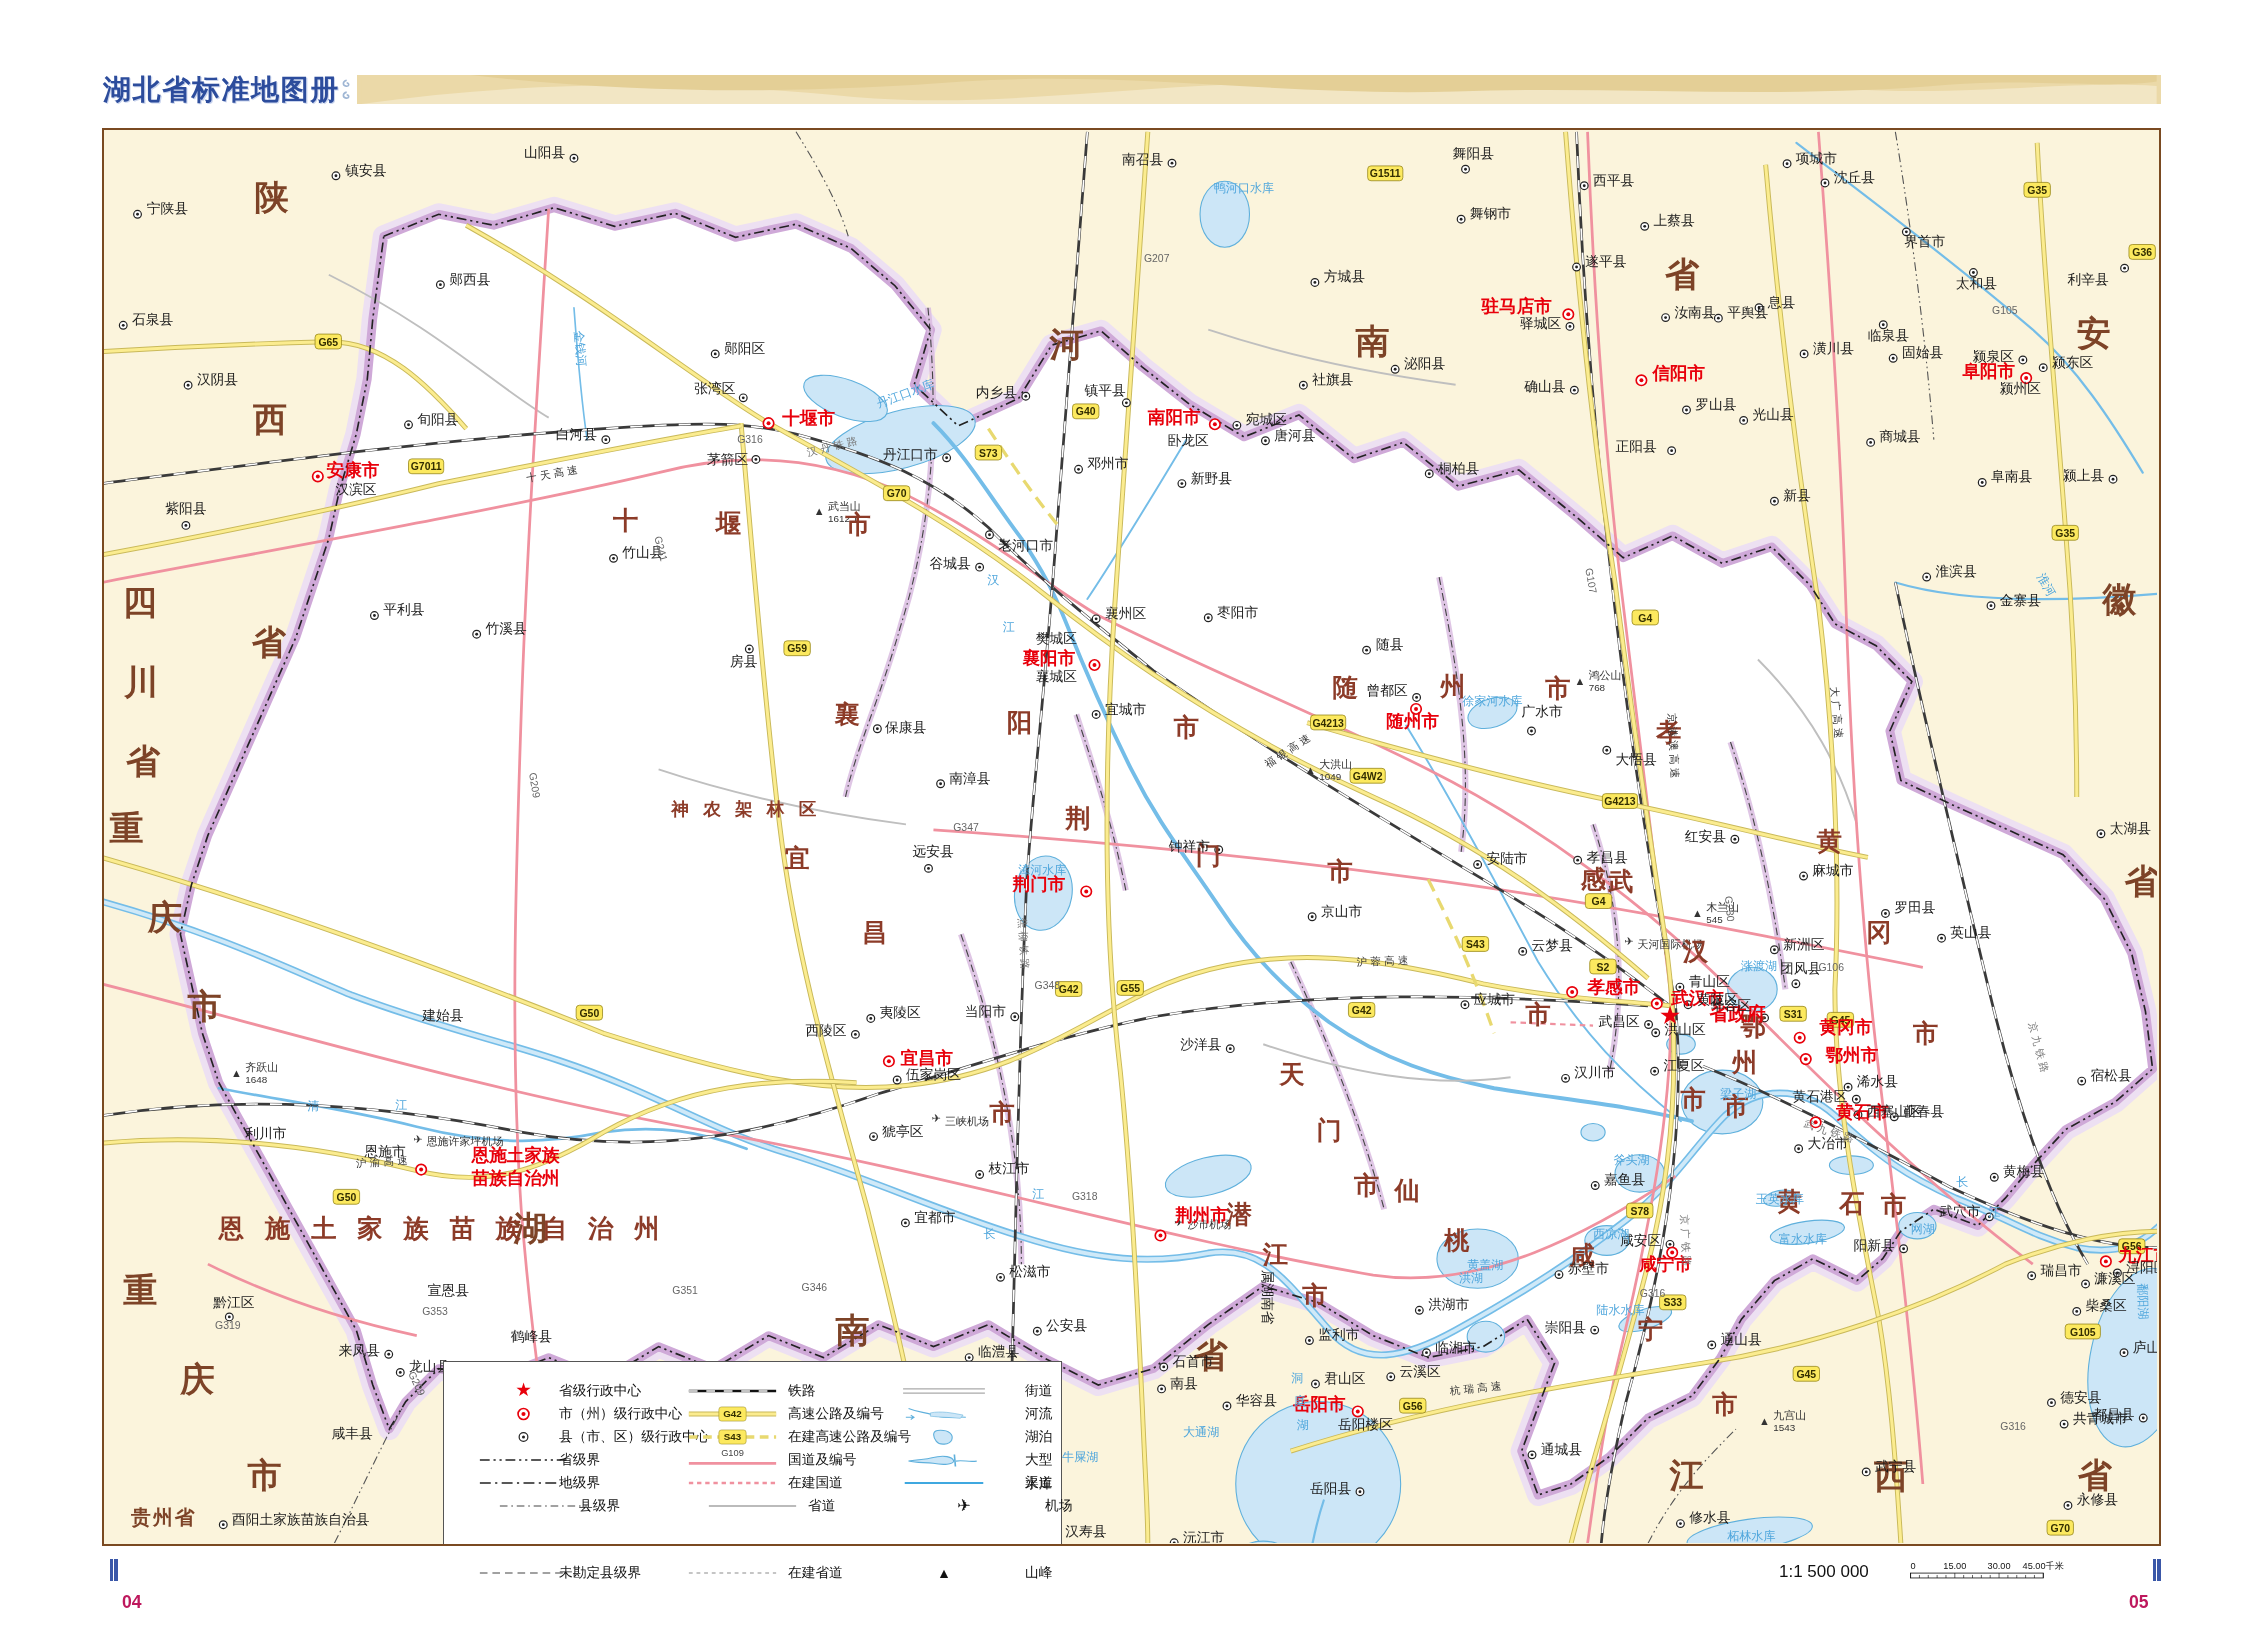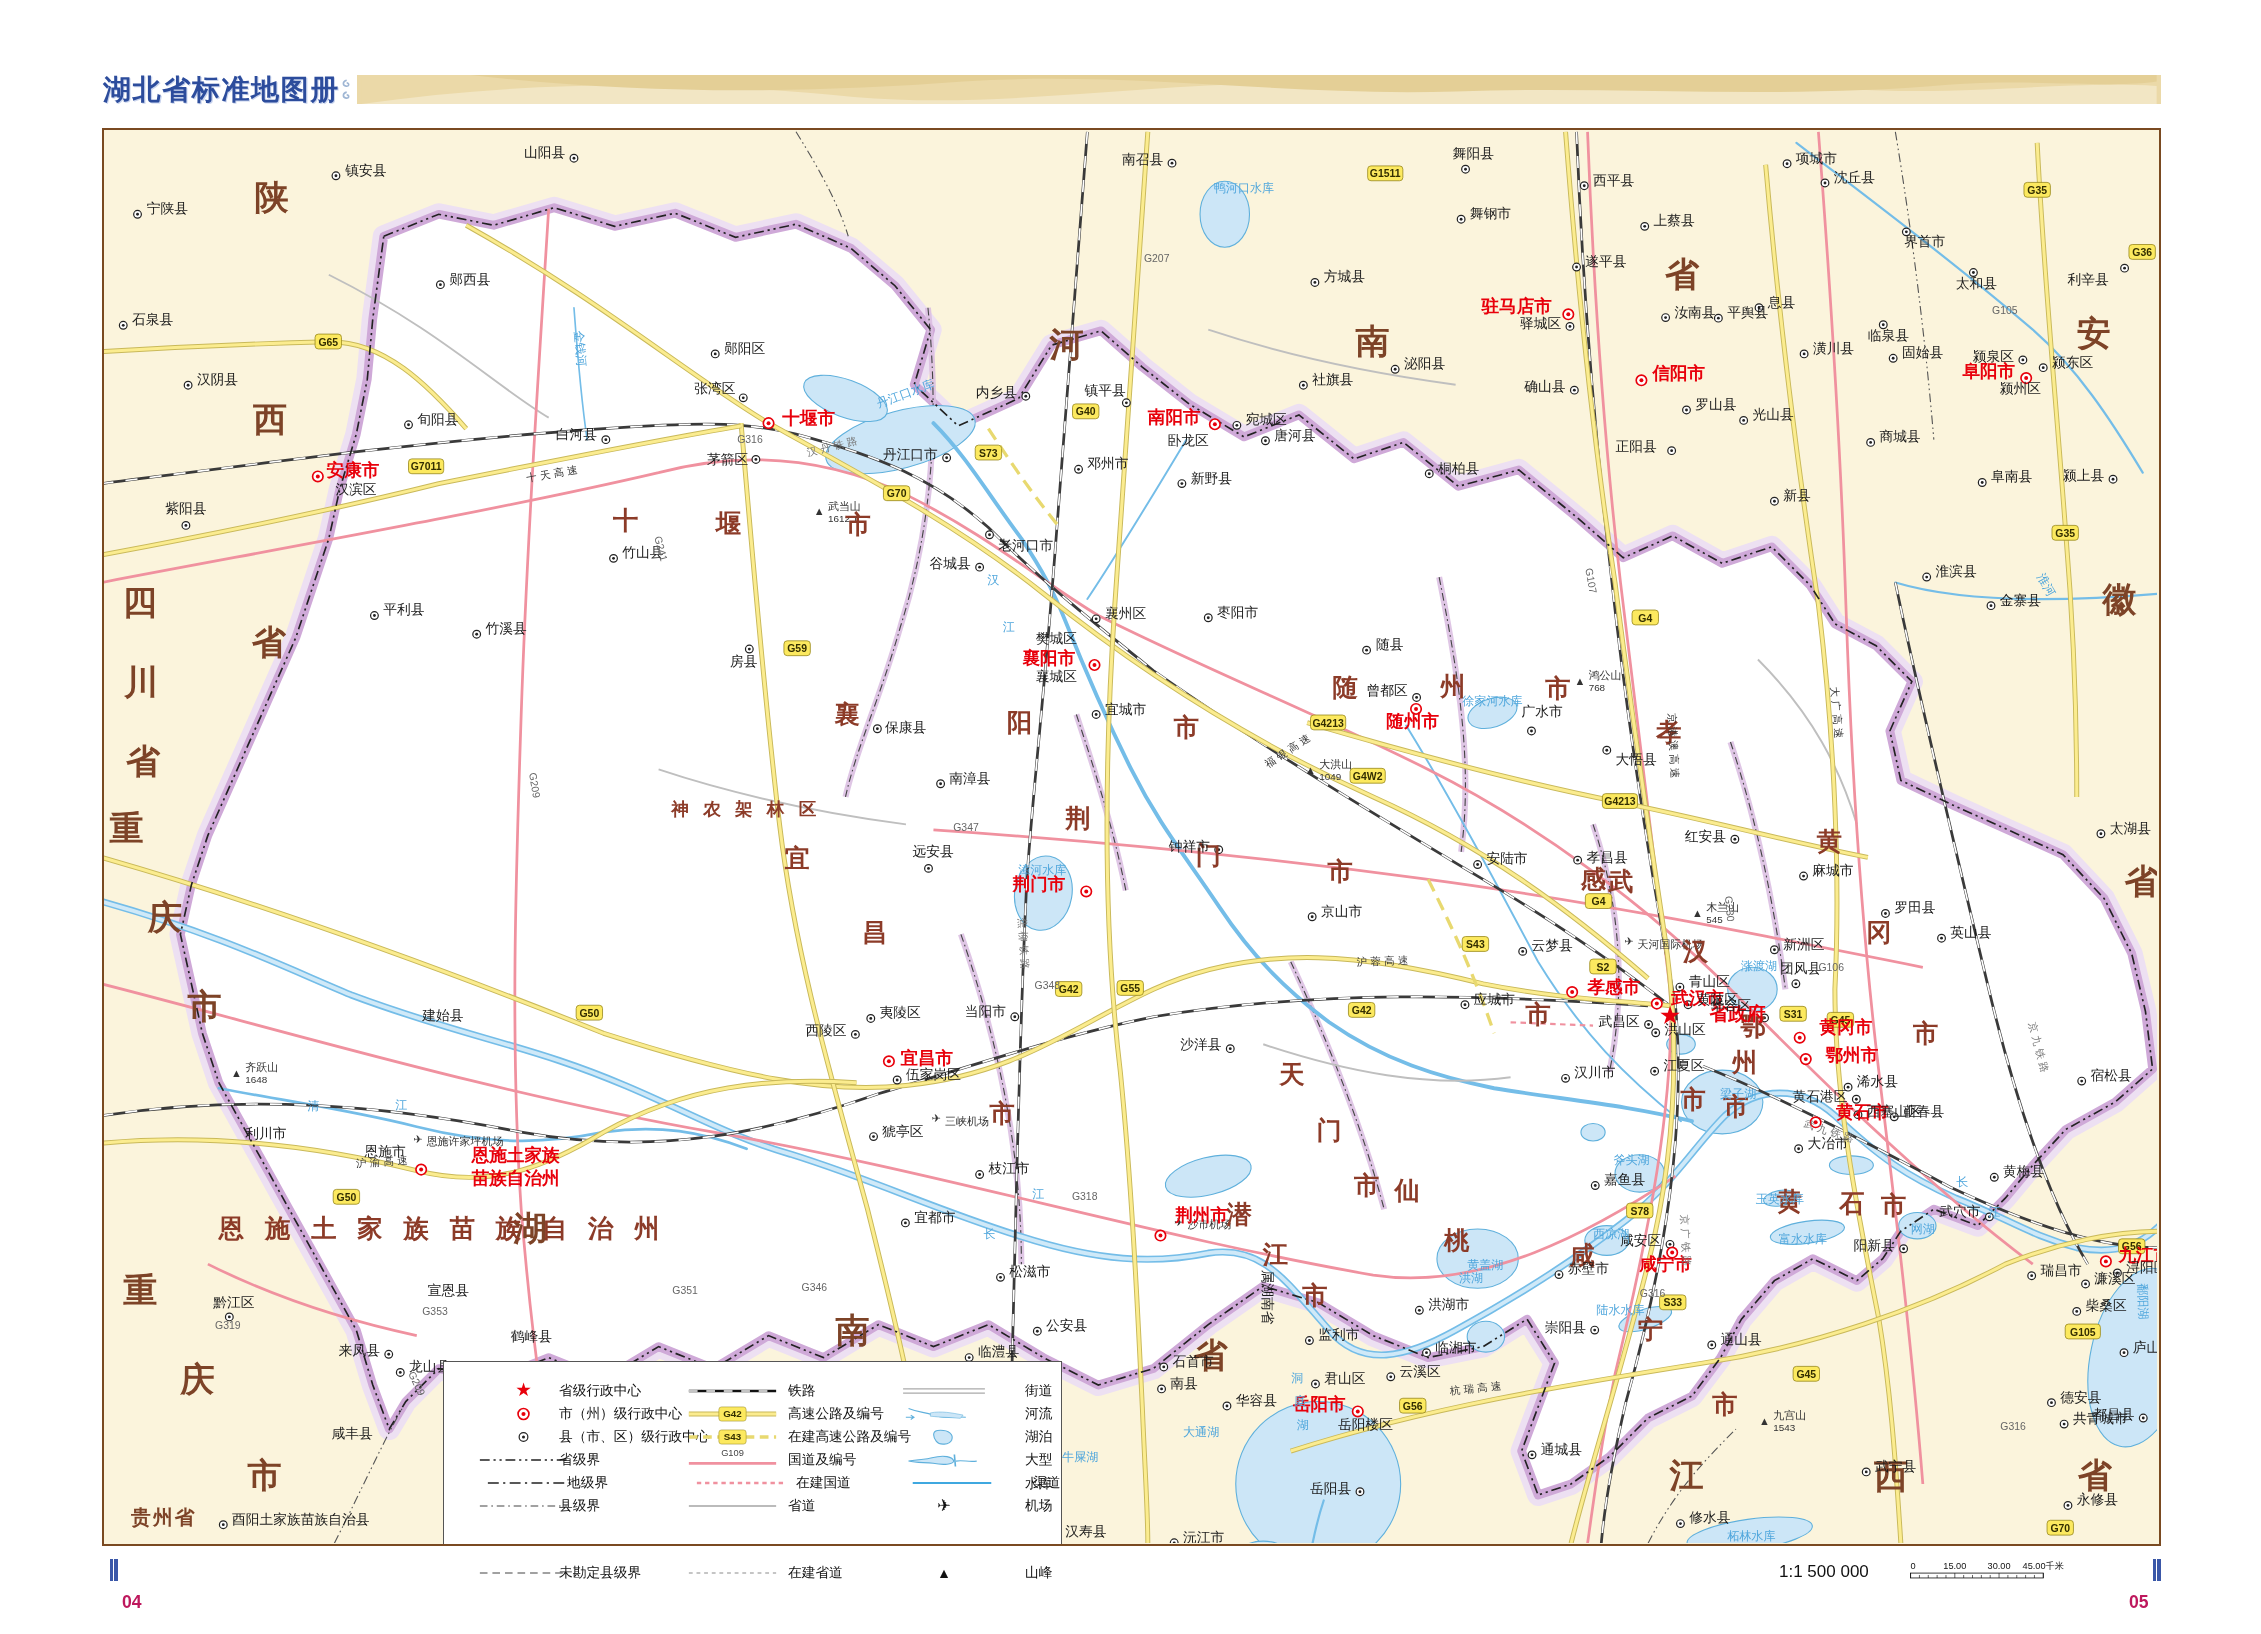--- a/index.html
+++ b/index.html
@@ -1055,41 +1055,41 @@
           <div class="lg-lab lg-l2">国道及编号</div>
           <div class="lg-sym lg-s3">
             <svg width="88" height="24" viewBox="0 0 160 44">
               <path d="M15,24 C35,20 45,22 58,18 C80,12 96,16 98,24 C96,30 80,32 60,28 C45,26 30,28 15,24 Z" fill="#CCE6F7" stroke="#5FB0DC" stroke-width="2"></path>
               <path d="M99,12 L101,34" stroke="#5FB0DC" stroke-width="3"></path>
               <path d="M102,24 C115,22 125,26 140,24" fill="none" stroke="#5FB0DC" stroke-width="2"></path>
             </svg>
           </div>
           <div class="lg-lab lg-l3">大型水库</div>
         </div>
-        <div class="lg-row" style="top: 109px; margin-left: 8px;">
+        <div class="lg-row" style="top: 109px;">
           <div class="lg-sym lg-s1">
             <svg width="93" height="24" viewBox="0 0 170 44">
               <path d="M5,22 H165" stroke="#222" stroke-width="2.4" stroke-dasharray="20 8 4 8"></path>
             </svg>
           </div>
           <div class="lg-lab lg-l1">地级界</div>
           <div class="lg-sym lg-s2">
             <svg width="93" height="24" viewBox="0 0 170 44">
               <path d="M5,22 H165" stroke="#F0919F" stroke-width="4.5" stroke-dasharray="8 7"></path>
             </svg>
           </div>
           <div class="lg-lab lg-l2">在建国道</div>
           <div class="lg-sym lg-s3">
             <svg width="88" height="24" viewBox="0 0 160 44">
               <path d="M8,22 H152" stroke="#3FA8E0" stroke-width="4"></path>
             </svg>
           </div>
           <div class="lg-lab lg-l3">渠道</div>
         </div>
-        <div class="lg-row" style="top: 132px;">
+        <div class="lg-row" style="top: 132px; margin-left: 20px;">
           <div class="lg-sym lg-s1">
             <svg width="93" height="24" viewBox="0 0 170 44">
               <path d="M5,22 H165" stroke="#444" stroke-width="2" stroke-dasharray="14 7 3 7"></path>
             </svg>
           </div>
           <div class="lg-lab lg-l1">县级界</div>
           <div class="lg-sym lg-s2">
             <svg width="93" height="24" viewBox="0 0 170 44">
               <path d="M5,22 H165" stroke="#BBB" stroke-width="4"></path>
             </svg>

